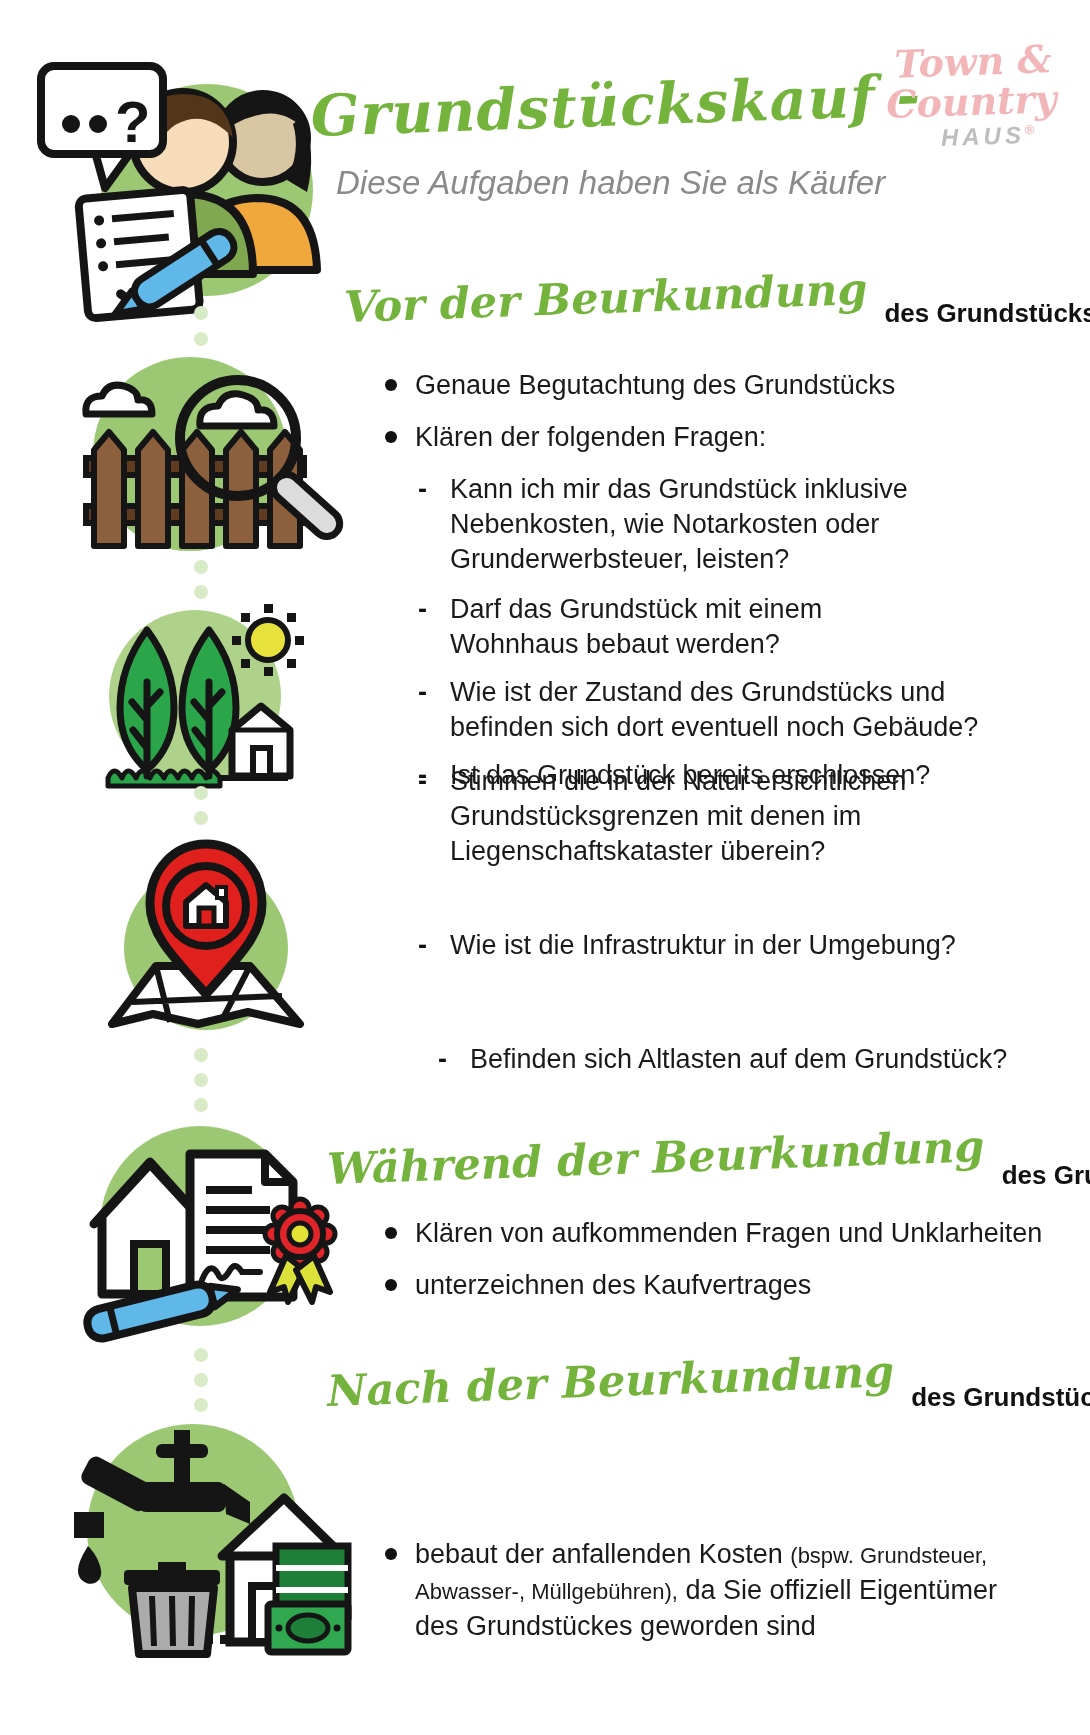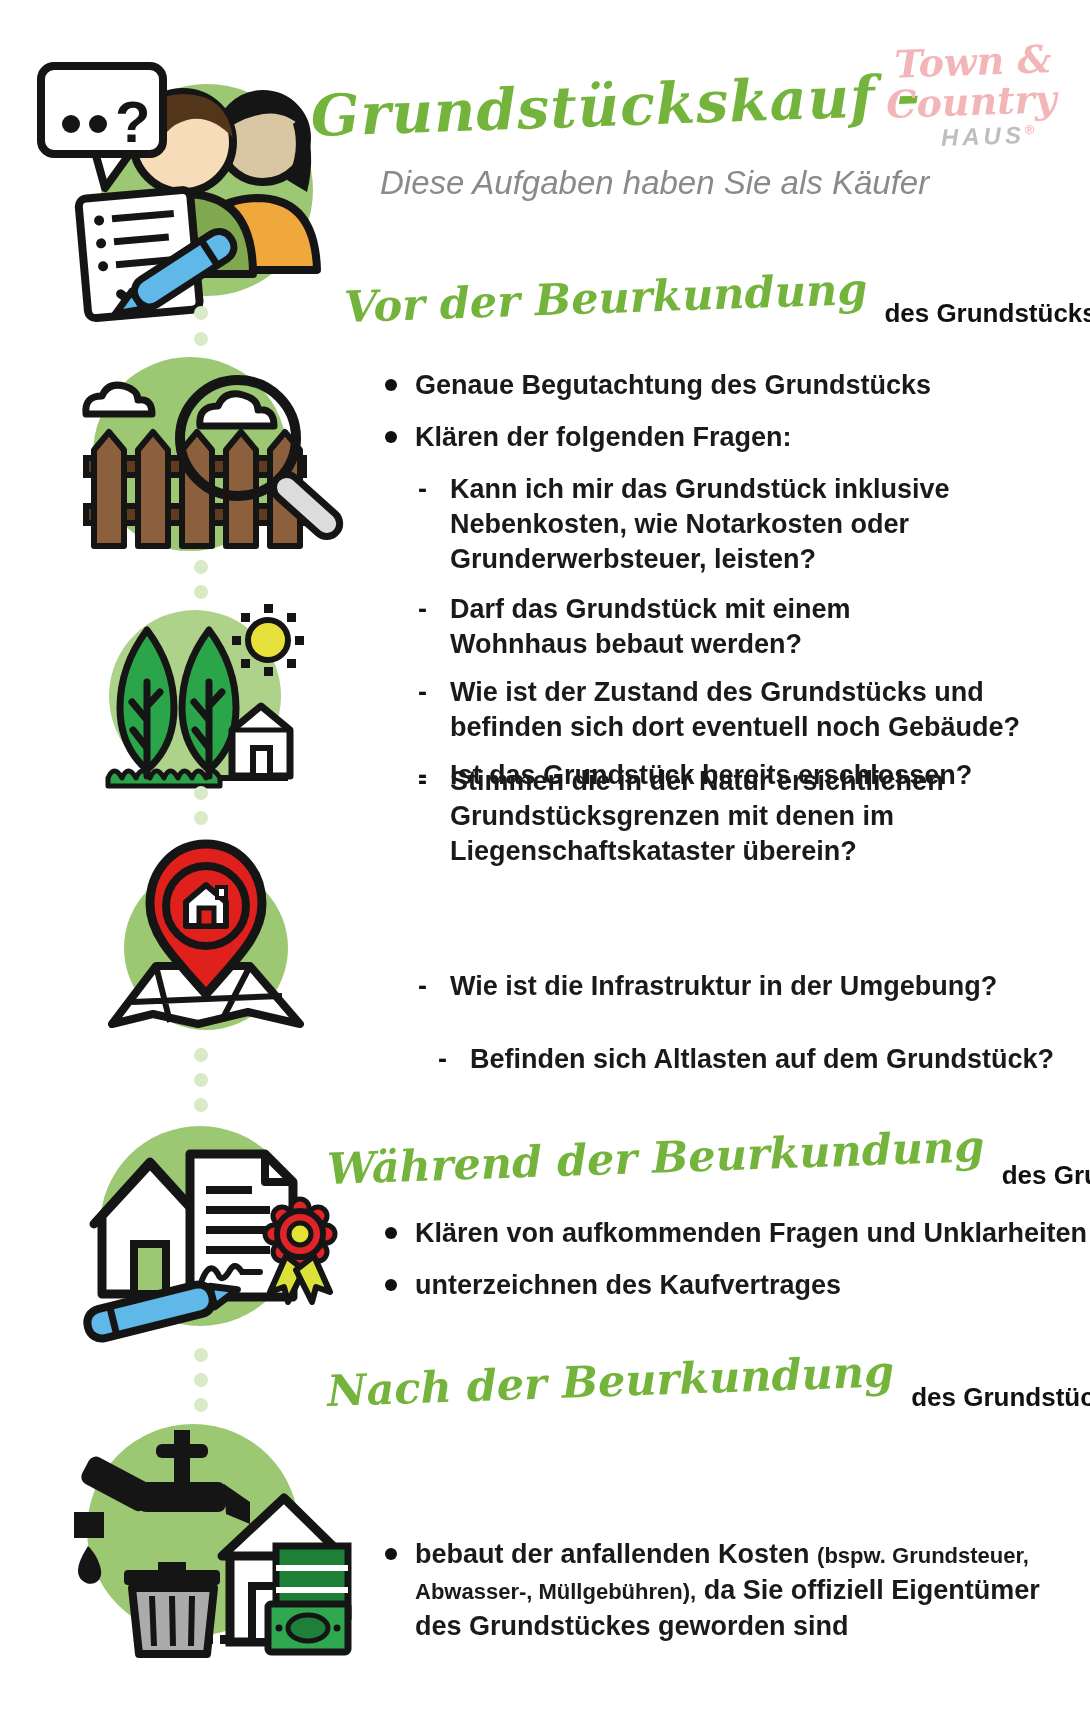--- a/index.html
+++ b/index.html
@@ -19,21 +19,21 @@
   }
   .heading { display:flex; align-items:baseline; gap:16px; white-space:nowrap; }
   .script-h {
     display:inline-block; font-family:"DejaVu Serif", serif; font-style:italic;
     font-weight:bold; font-size:43px; color:#74B43C; transform:rotate(-2deg);
     transform-origin:left bottom;
   }
   .h-suffix { font-weight:bold; font-size:26px; color:#111; }
   
   .li { position:absolute; }
-  .li .txt { font-size:27px; line-height:35px; white-space:pre-line;font-weight:bold; }
+  .li .txt { font-size:27px; line-height:35px; white-space:pre-line; }
   .disc {
     position:absolute; left:-30px; top:11px; width:12px; height:12px;
     border-radius:50%; background:#111;
   }
   .dash-li::before {
     content:"-"; position:absolute; left:-32px; top:0; font-size:27px;
     line-height:35px; font-weight:bold; color:#111;
   }
   .note { font-size:22px; line-height:31px; white-space:pre-line; margin-top:2px; }
   .small-inline { font-size:22px; }
@@ -55,21 +55,21 @@
   }
   .logo-reg { font-size:13px; color:#F2B5B8; vertical-align:super; letter-spacing:0; }
   svg { overflow:visible; display:block; }
 </style>
 </head>
 <body>
 
 <div class="canvas">
 
   <div class="abs page-title" style="left:312px; top:82px;">Grundstückskauf -</div>
-  <div class="abs page-subtitle" style="left:336px; top:164px;margin-left:44px;">Diese Aufgaben haben Sie als Käufer</div>
+  <div class="abs page-subtitle" style="left:336px; top:164px;">Diese Aufgaben haben Sie als Käufer</div>
 
   <div class="abs logo" style="left:886px; top:42px;">
     <div class="logo-town">Town &amp;</div>
     <div class="logo-country">Country</div>
     <div class="logo-haus"><span>HAUS</span><span class="logo-reg">®</span></div>
   </div>
 
   <svg class="abs" style="left:25px; top:52px;" width="290" height="265" viewBox="0 0 290 265">
     <circle cx="182" cy="138" r="106" fill="#9CC873"></circle>
 
@@ -284,21 +284,21 @@
 befinden sich dort eventuell noch Gebäude?</div>
   </div>
   <div class="li dash-li" style="left:450px; top:758px;">
     <div class="txt">Ist das Grundstück bereits erschlossen?</div>
   </div>
   <div class="li dash-li" style="left:450px; top:764px;">
     <div class="txt">Stimmen die in der Natur ersichtlichen
 Grundstücksgrenzen mit denen im
 Liegenschaftskataster überein?</div>
   </div>
-  <div class="li dash-li" style="left:450px; top:928px;margin-top:41px;">
+  <div class="li dash-li" style="left:450px; top:928px;">
     <div class="txt">Wie ist die Infrastruktur in der Umgebung?</div>
   </div>
   <div class="li dash-li" style="left:470px; top:1042px;">
     <div class="txt">Befinden sich Altlasten auf dem Grundstück?</div>
   </div>
 
   <div class="abs heading" style="left:328px; top:1144px;">
     <span class="script-h">Während der Beurkundung</span>
     <span class="h-suffix">des Grundstücks</span>
   </div>

